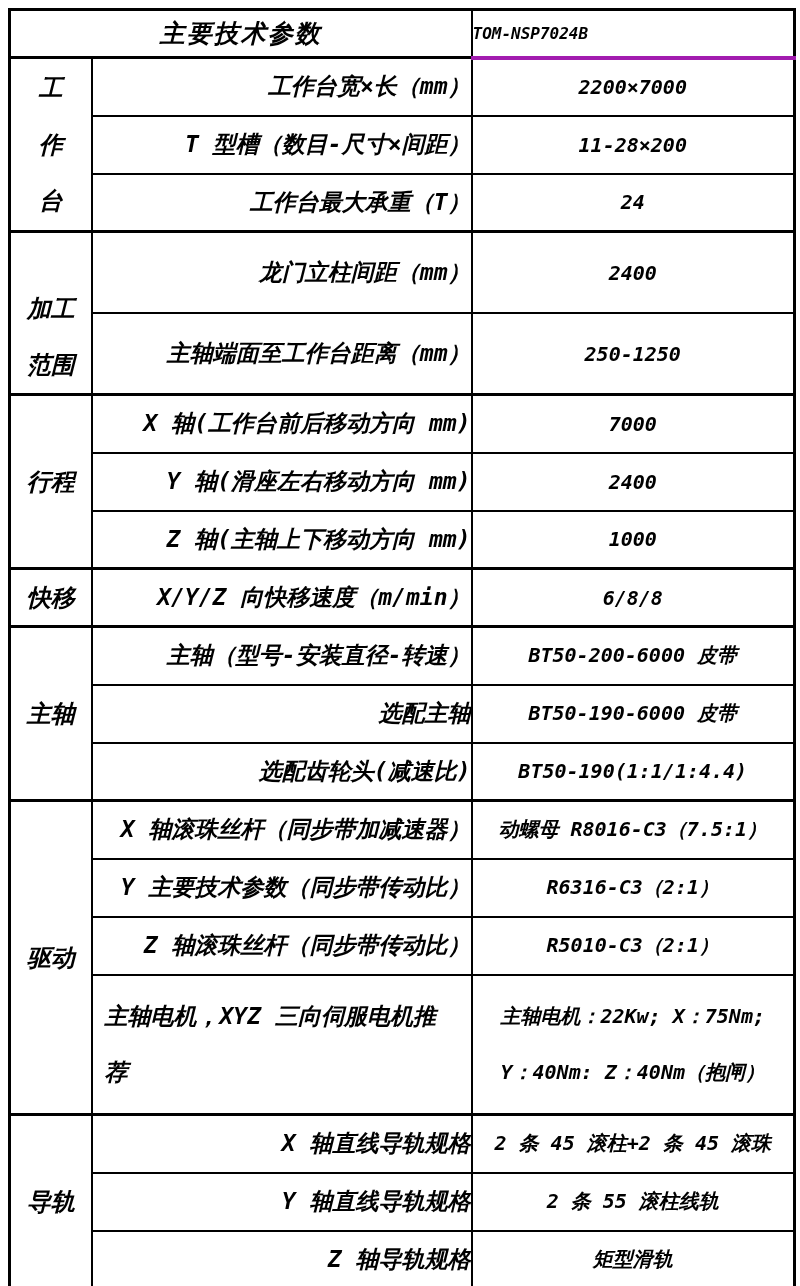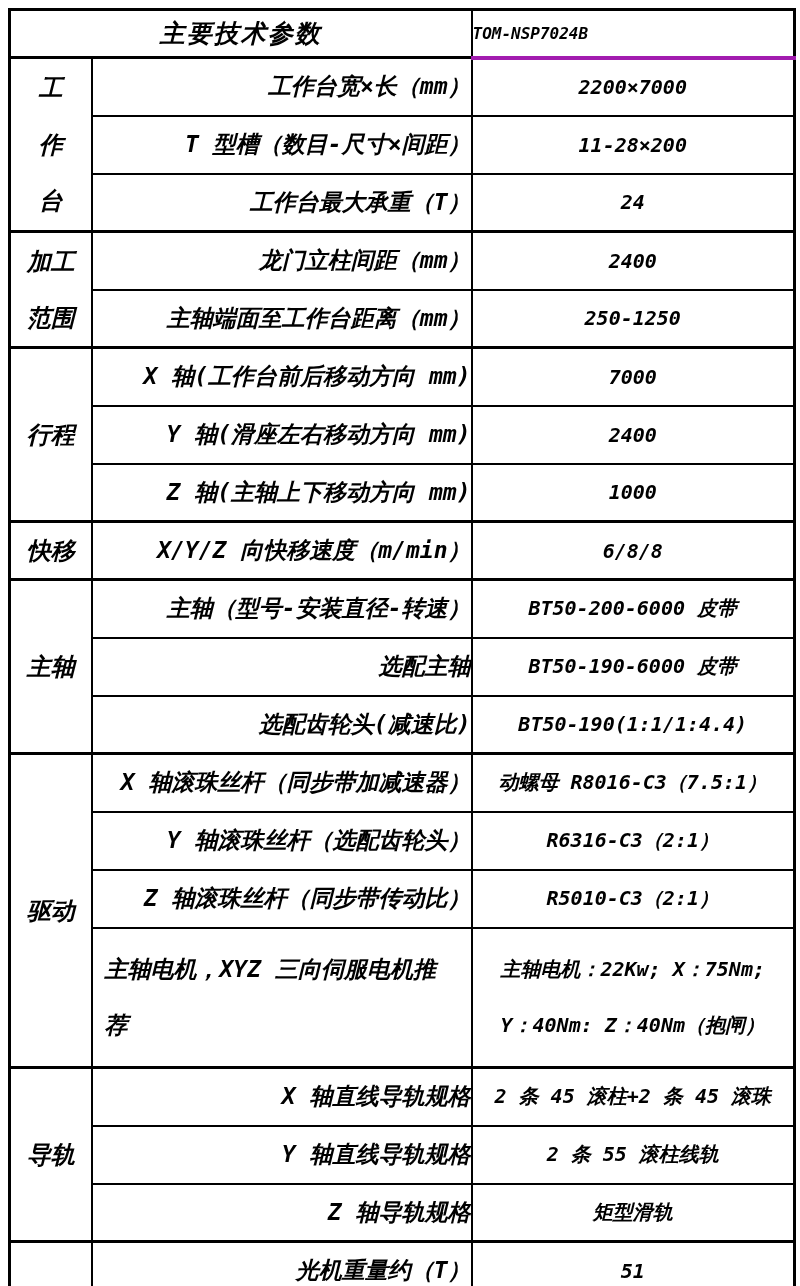--- a/index.html
+++ b/index.html
@@ -41,21 +41,21 @@
     white-space:nowrap;
   }
   td.value{
     text-align:center;vertical-align:middle;
     font-size:20px;
     white-space:nowrap;
   }
   tr.gstart td{border-top:3px solid #000;}
   .gstack{display:flex;flex-direction:column;justify-content:space-around;align-items:center;}
   .gstack.s3{height:170px;}
-  .gstack.s2{height:112px;}
+  .gstack.s2{height:112px;margin-top:48px;}
   .gline{flex:1;display:flex;align-items:center;justify-content:center;font-size:24px;}
   .lstack{display:flex;flex-direction:column;justify-content:space-around;height:112px;}
   .lstack .ln{flex:1;display:flex;align-items:center;}
   .vstack{display:flex;flex-direction:column;justify-content:space-around;height:112px;border-radius:16px;}
   .vstack .ln{flex:1;display:flex;align-items:center;justify-content:center;}
 </style>
 </head>
 <body>
 
 <div class="page">
@@ -140,21 +140,21 @@
     <td class="param">选配齿轮头(减速比)</td>
     <td class="value">BT50-190(1:1/1:4.4)</td>
   </tr>
 
   <tr class="r gstart">
     <td class="group" rowspan="4">驱动</td>
     <td class="param">X 轴滚珠丝杆（同步带加减速器）</td>
     <td class="value">动螺母 R8016-C3（7.5:1）</td>
   </tr>
   <tr class="r">
-    <td class="param">Y 轴滚珠丝杆（选配齿轮头）</td>
+    <td class="param">Y 主要技术参数（同步带传动比）</td>
     <td class="value">R6316-C3（2:1）</td>
   </tr>
   <tr class="r">
     <td class="param">Z 轴滚珠丝杆（同步带传动比）</td>
     <td class="value">R5010-C3（2:1）</td>
   </tr>
   <tr class="r2">
     <td class="param">
       <div class="lstack">
         <div class="ln">主轴电机，XYZ 三向伺服电机推</div>

